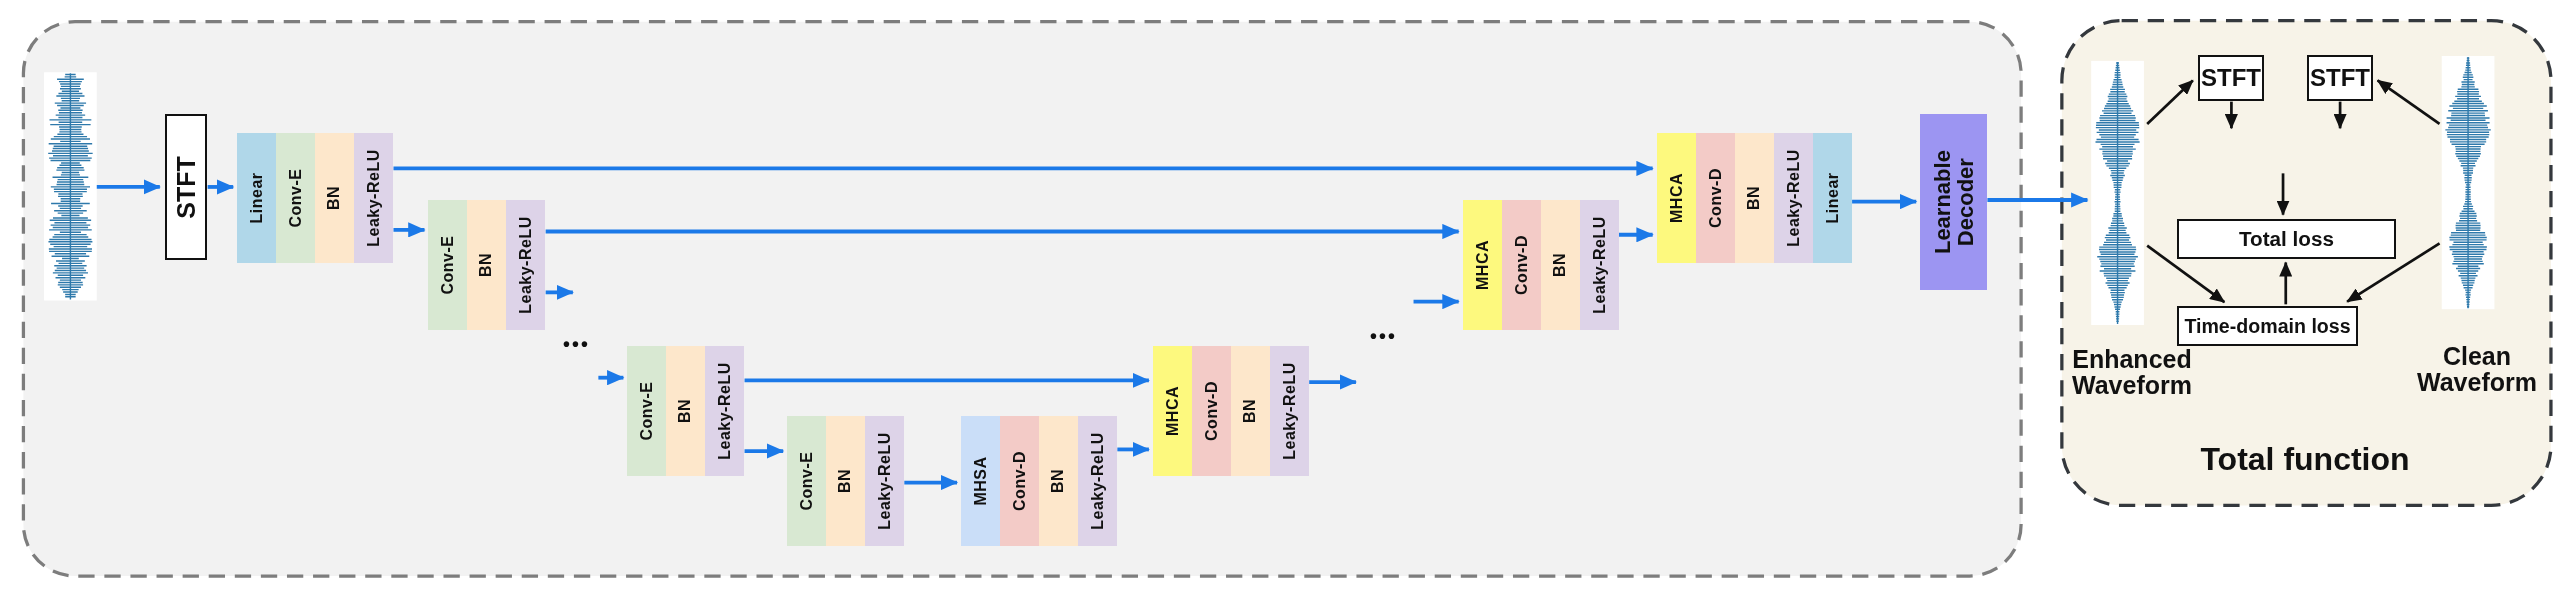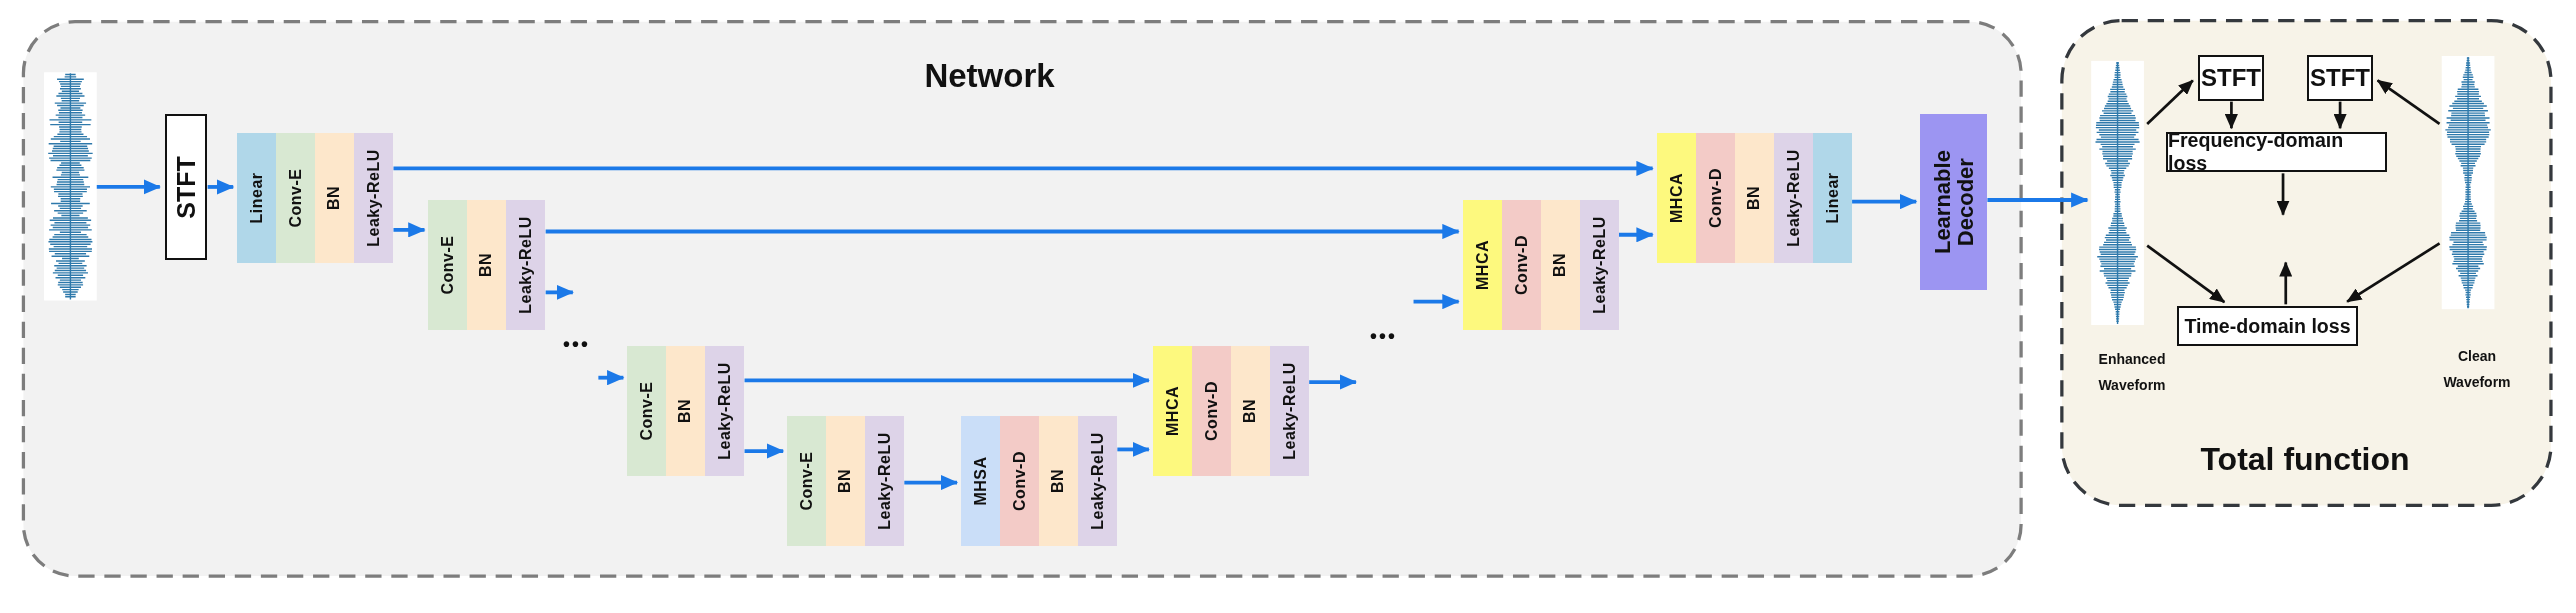--- a/index.html
+++ b/index.html
@@ -33,21 +33,21 @@
           display:flex;align-items:center;justify-content:center;}
   .ld-box .vtext{width:163px;white-space:normal;text-align:center;
                  font-size:22px;font-weight:700;line-height:1.05;}
   .lbox{background:#fff;border:2.7px solid #111;box-sizing:border-box;display:flex;
         align-items:center;justify-content:center;font-weight:700;color:#111;}
   #stft-l{left:2198px;top:55px;width:66px;height:46px;font-size:24px;}
   #stft-r{left:2307px;top:55px;width:66px;height:46px;font-size:24px;}
   #box-freq{left:2166px;top:132px;width:221px;height:40px;font-size:19.6px;}
   #box-total{left:2177px;top:219px;width:219px;height:40px;font-size:20.7px;}
   #box-time{left:2177px;top:306px;width:181px;height:40px;font-size:19.6px;}
-  .caption{width:228px;text-align:center;font-size:14px;font-weight:700;
+  .caption{width:228px;text-align:center;font-size:25px;font-weight:700;
            line-height:26px;color:#111;}
   #cap-enh{left:2018px;top:346px;} #cap-cln{left:2363px;top:343px;}
   .loss-title{left:2169px;top:441px;width:272px;text-align:center;
               font-size:32px;font-weight:700;color:#111;}
 </style>
 </head>
 <body>
 
 <div id="canvas">
 
@@ -101,21 +101,20 @@
       <line x1="4488" y1="228" x2="4374" y2="148" marker-end="url(#mblack)"></line>
       <line x1="4105" y1="187" x2="4105" y2="236" marker-end="url(#mblack)"></line>
       <line x1="4305" y1="187" x2="4305" y2="236" marker-end="url(#mblack)"></line>
       <line x1="4200" y1="319" x2="4200" y2="395" marker-end="url(#mblack)"></line>
       <line x1="4205" y1="560" x2="4205" y2="483" marker-end="url(#mblack)"></line>
       <line x1="3950" y1="452" x2="4092" y2="556" marker-end="url(#mblack)"></line>
       <line x1="4488" y1="448" x2="4318" y2="555" marker-end="url(#mblack)"></line>
     </g>
   </svg>
 
-  <div class="abs net-title">Network</div>
 
   <div class="abs stft-net">
     <span class="vtext">STFT</span>
   </div>
 
   <div class="stack" id="st-enc1">
       <div class="col" style="background: rgb(176, 215, 233);">
         <span class="vtext">Linear</span>
       </div>
       <div class="col" style="background: rgb(216, 232, 210);">
@@ -223,21 +222,21 @@
 
   <div class="abs dots" id="dots1">•••</div>
   <div class="abs dots" id="dots2">•••</div>
 
   <div class="abs ld-box">
     <span class="vtext">Learnable Decoder</span>
   </div>
 
   <div class="abs lbox" id="stft-l">STFT</div>
   <div class="abs lbox" id="stft-r">STFT</div>
-  <div class="abs lbox" id="box-freq">Frequency-domain loss</div>
+  <div class="abs lbox" id="box-total">Total loss</div>
   <div class="abs lbox" id="box-time">Time-domain loss</div>
 
   <div class="abs caption" id="cap-enh">
     <div>Enhanced</div>
     <div>Waveform</div>
   </div>
   <div class="abs caption" id="cap-cln">
     <div>Clean</div>
     <div>Waveform</div>
   </div>

